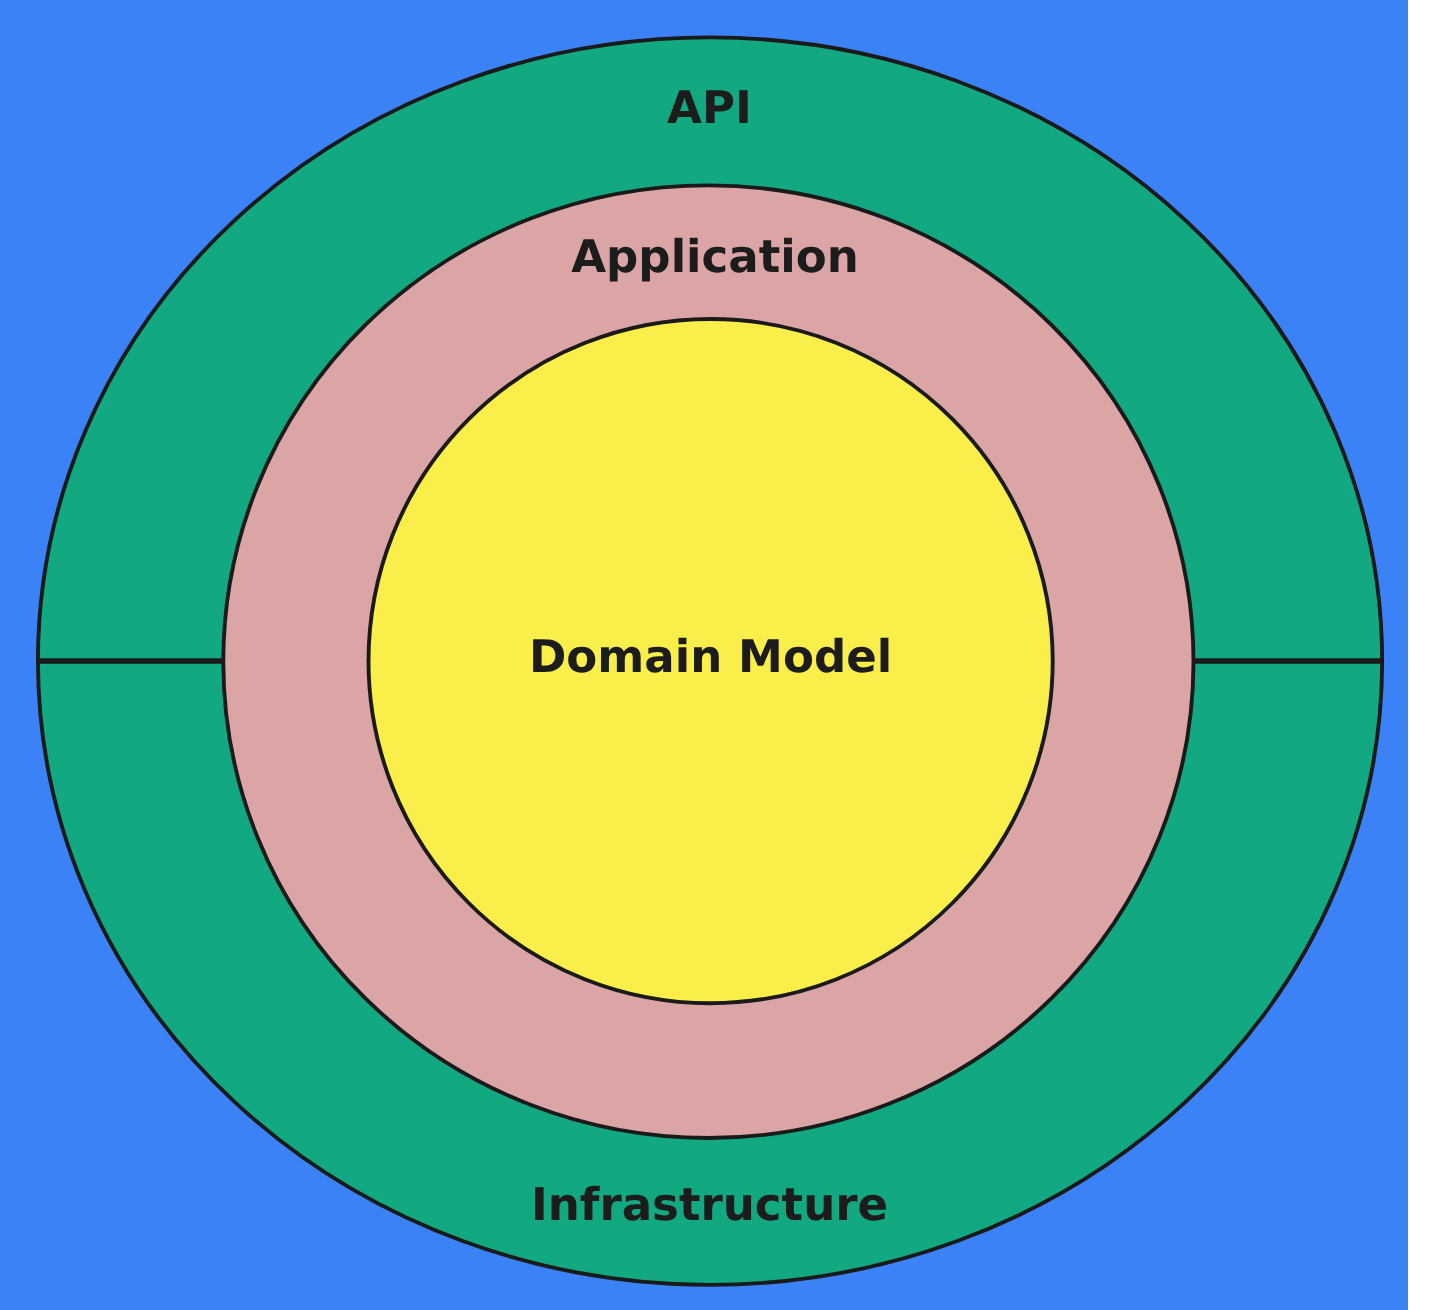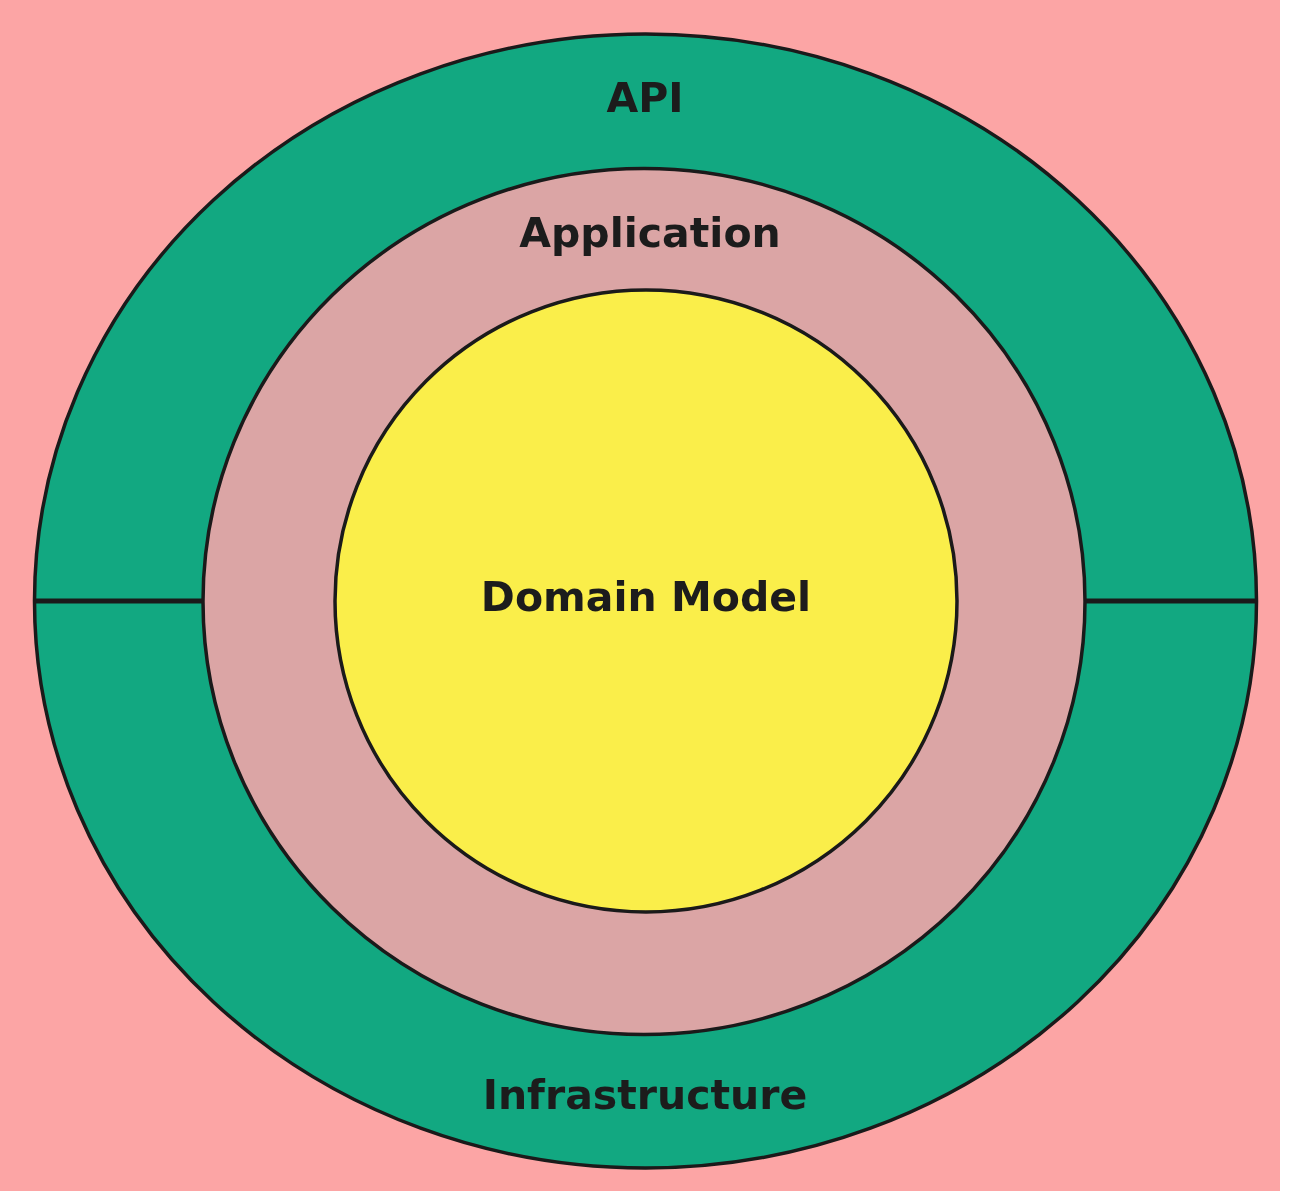--- a/index.html
+++ b/index.html
@@ -11,21 +11,21 @@
   body {
     width: 1311px;
     height: 1191px;
     overflow: hidden;
     font-family: "DejaVu Sans", "Liberation Sans", sans-serif;
   }
   #diagram-root {
     position: relative;
     width: 1280px;
     height: 1191px;
-    background: #fca5a5;
+    background: #3b82f6;
   }
   svg.diagram-svg {
     display: block;
     width: 1311px;
     height: 1191px;
   }
   .ring-shape {
     stroke: #1a1a1a;
     stroke-width: 3.5;
     stroke-linecap: butt;

